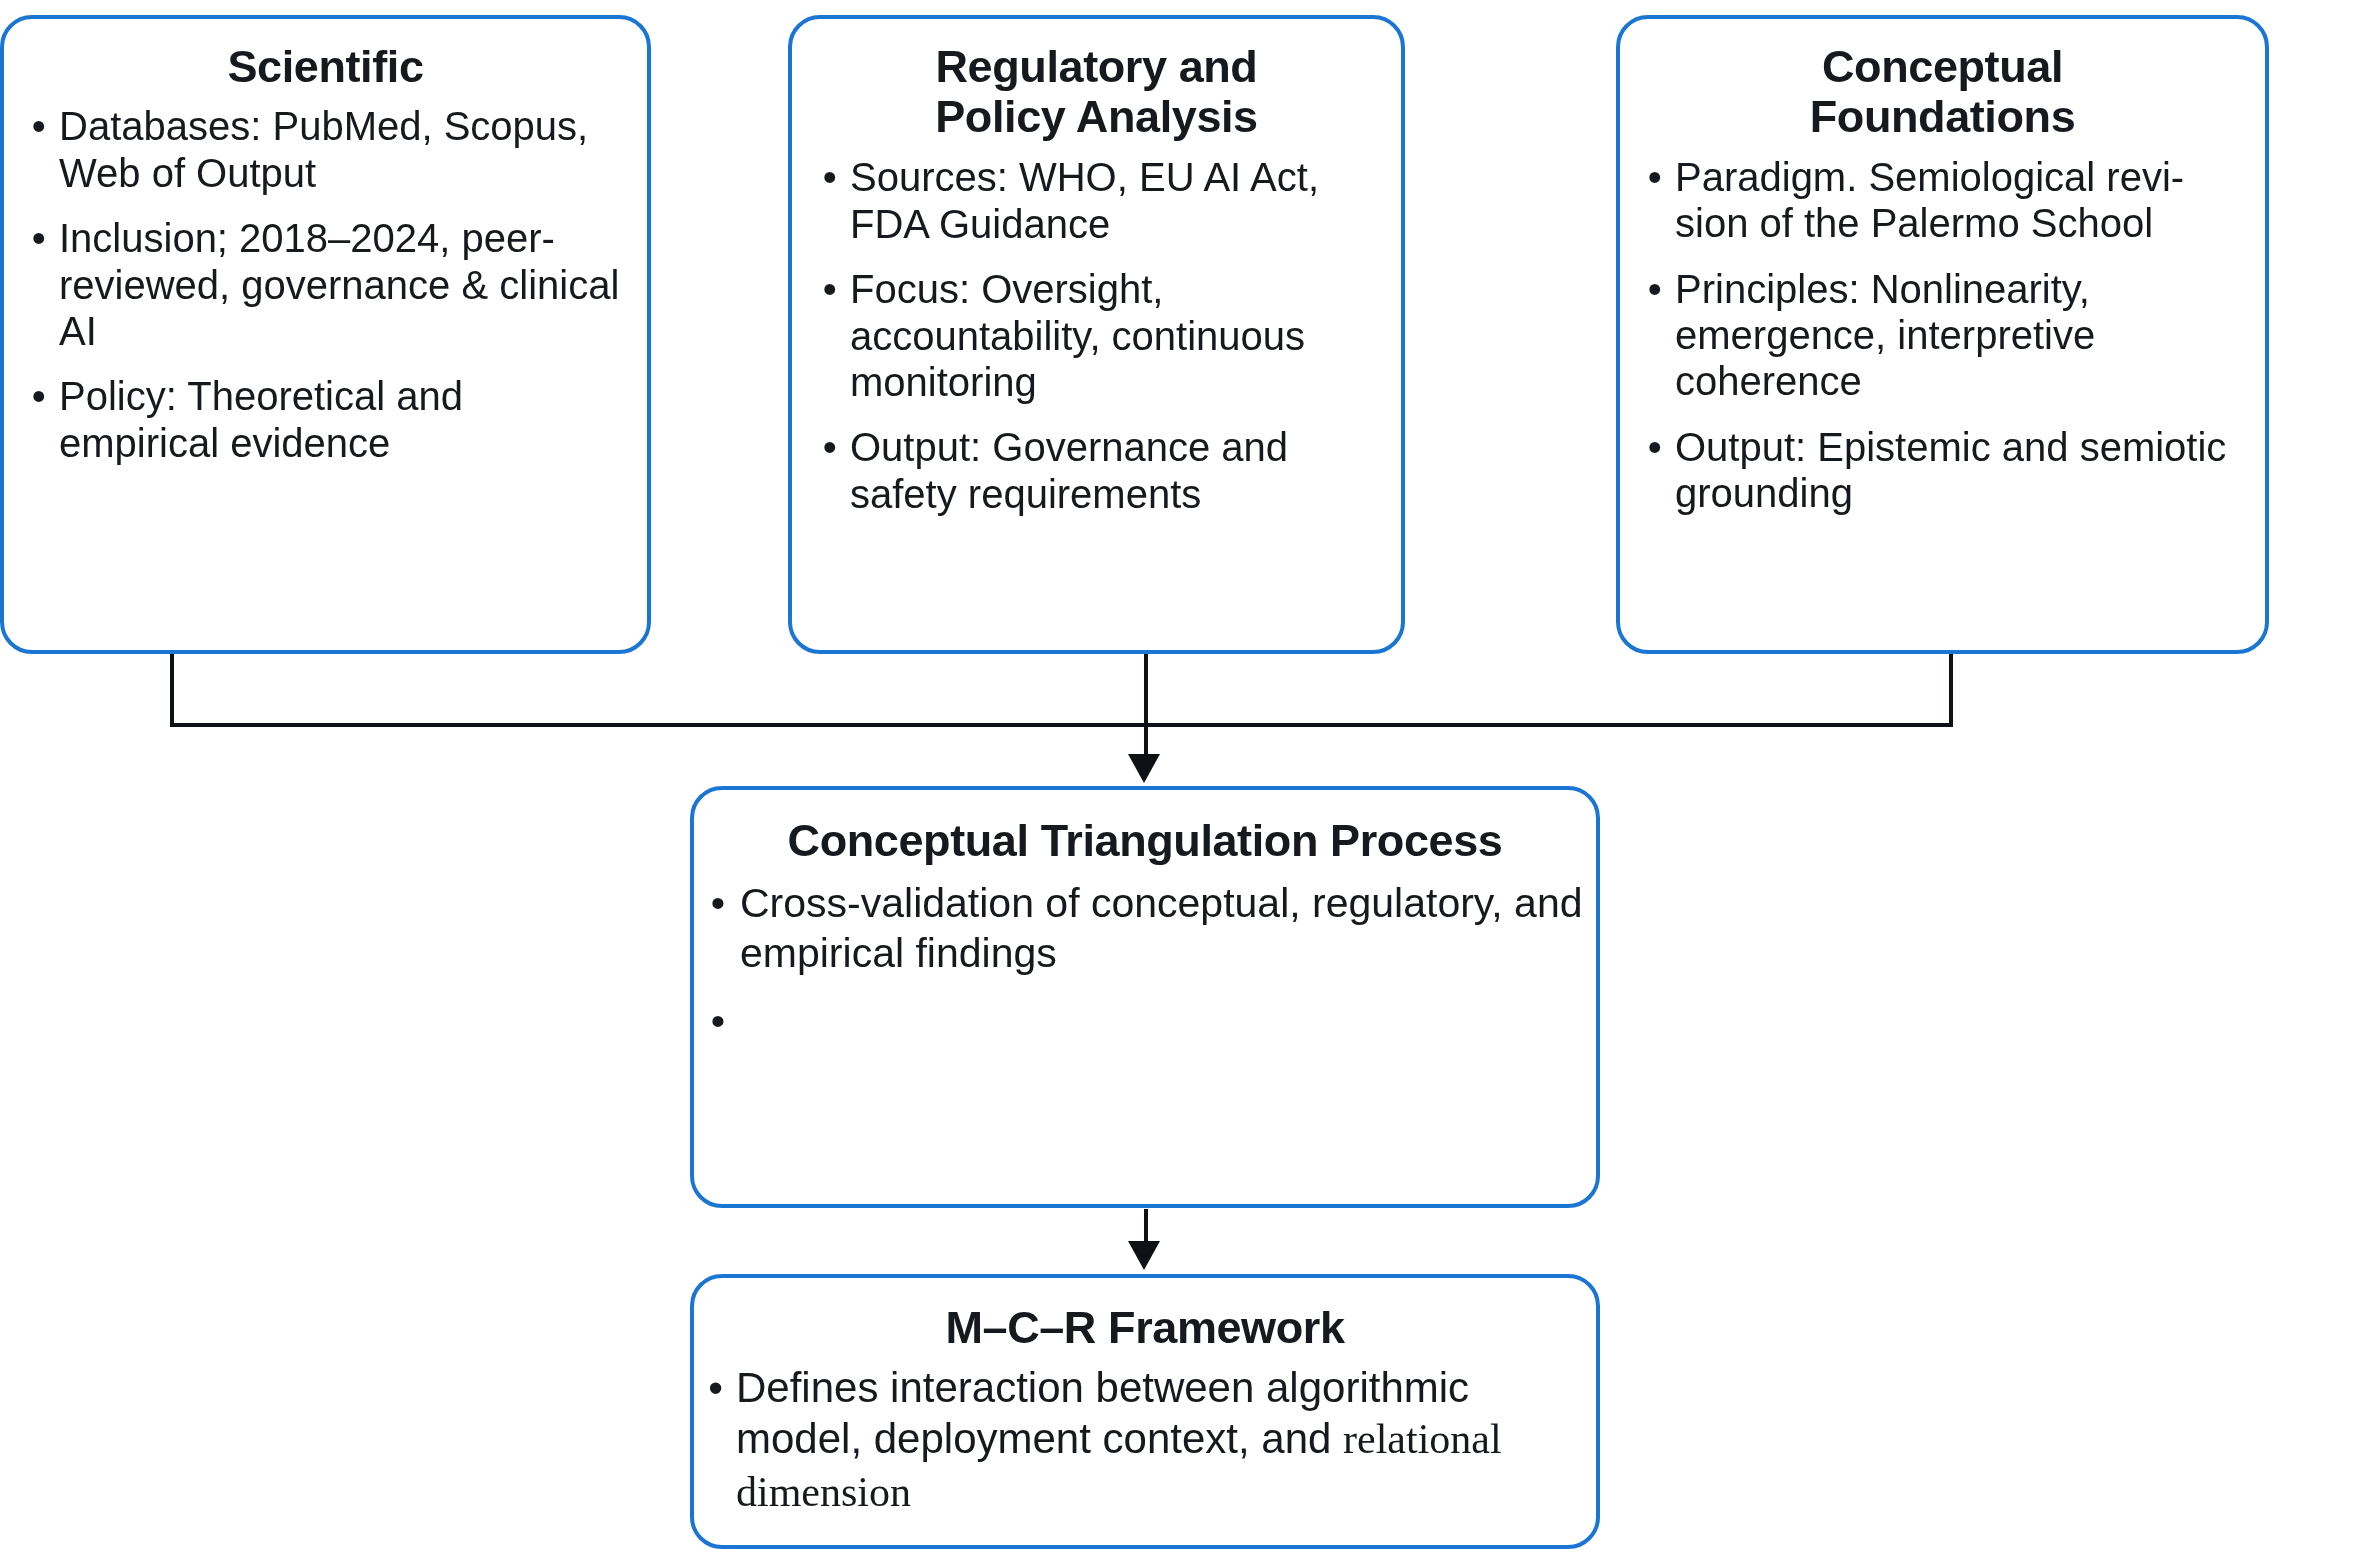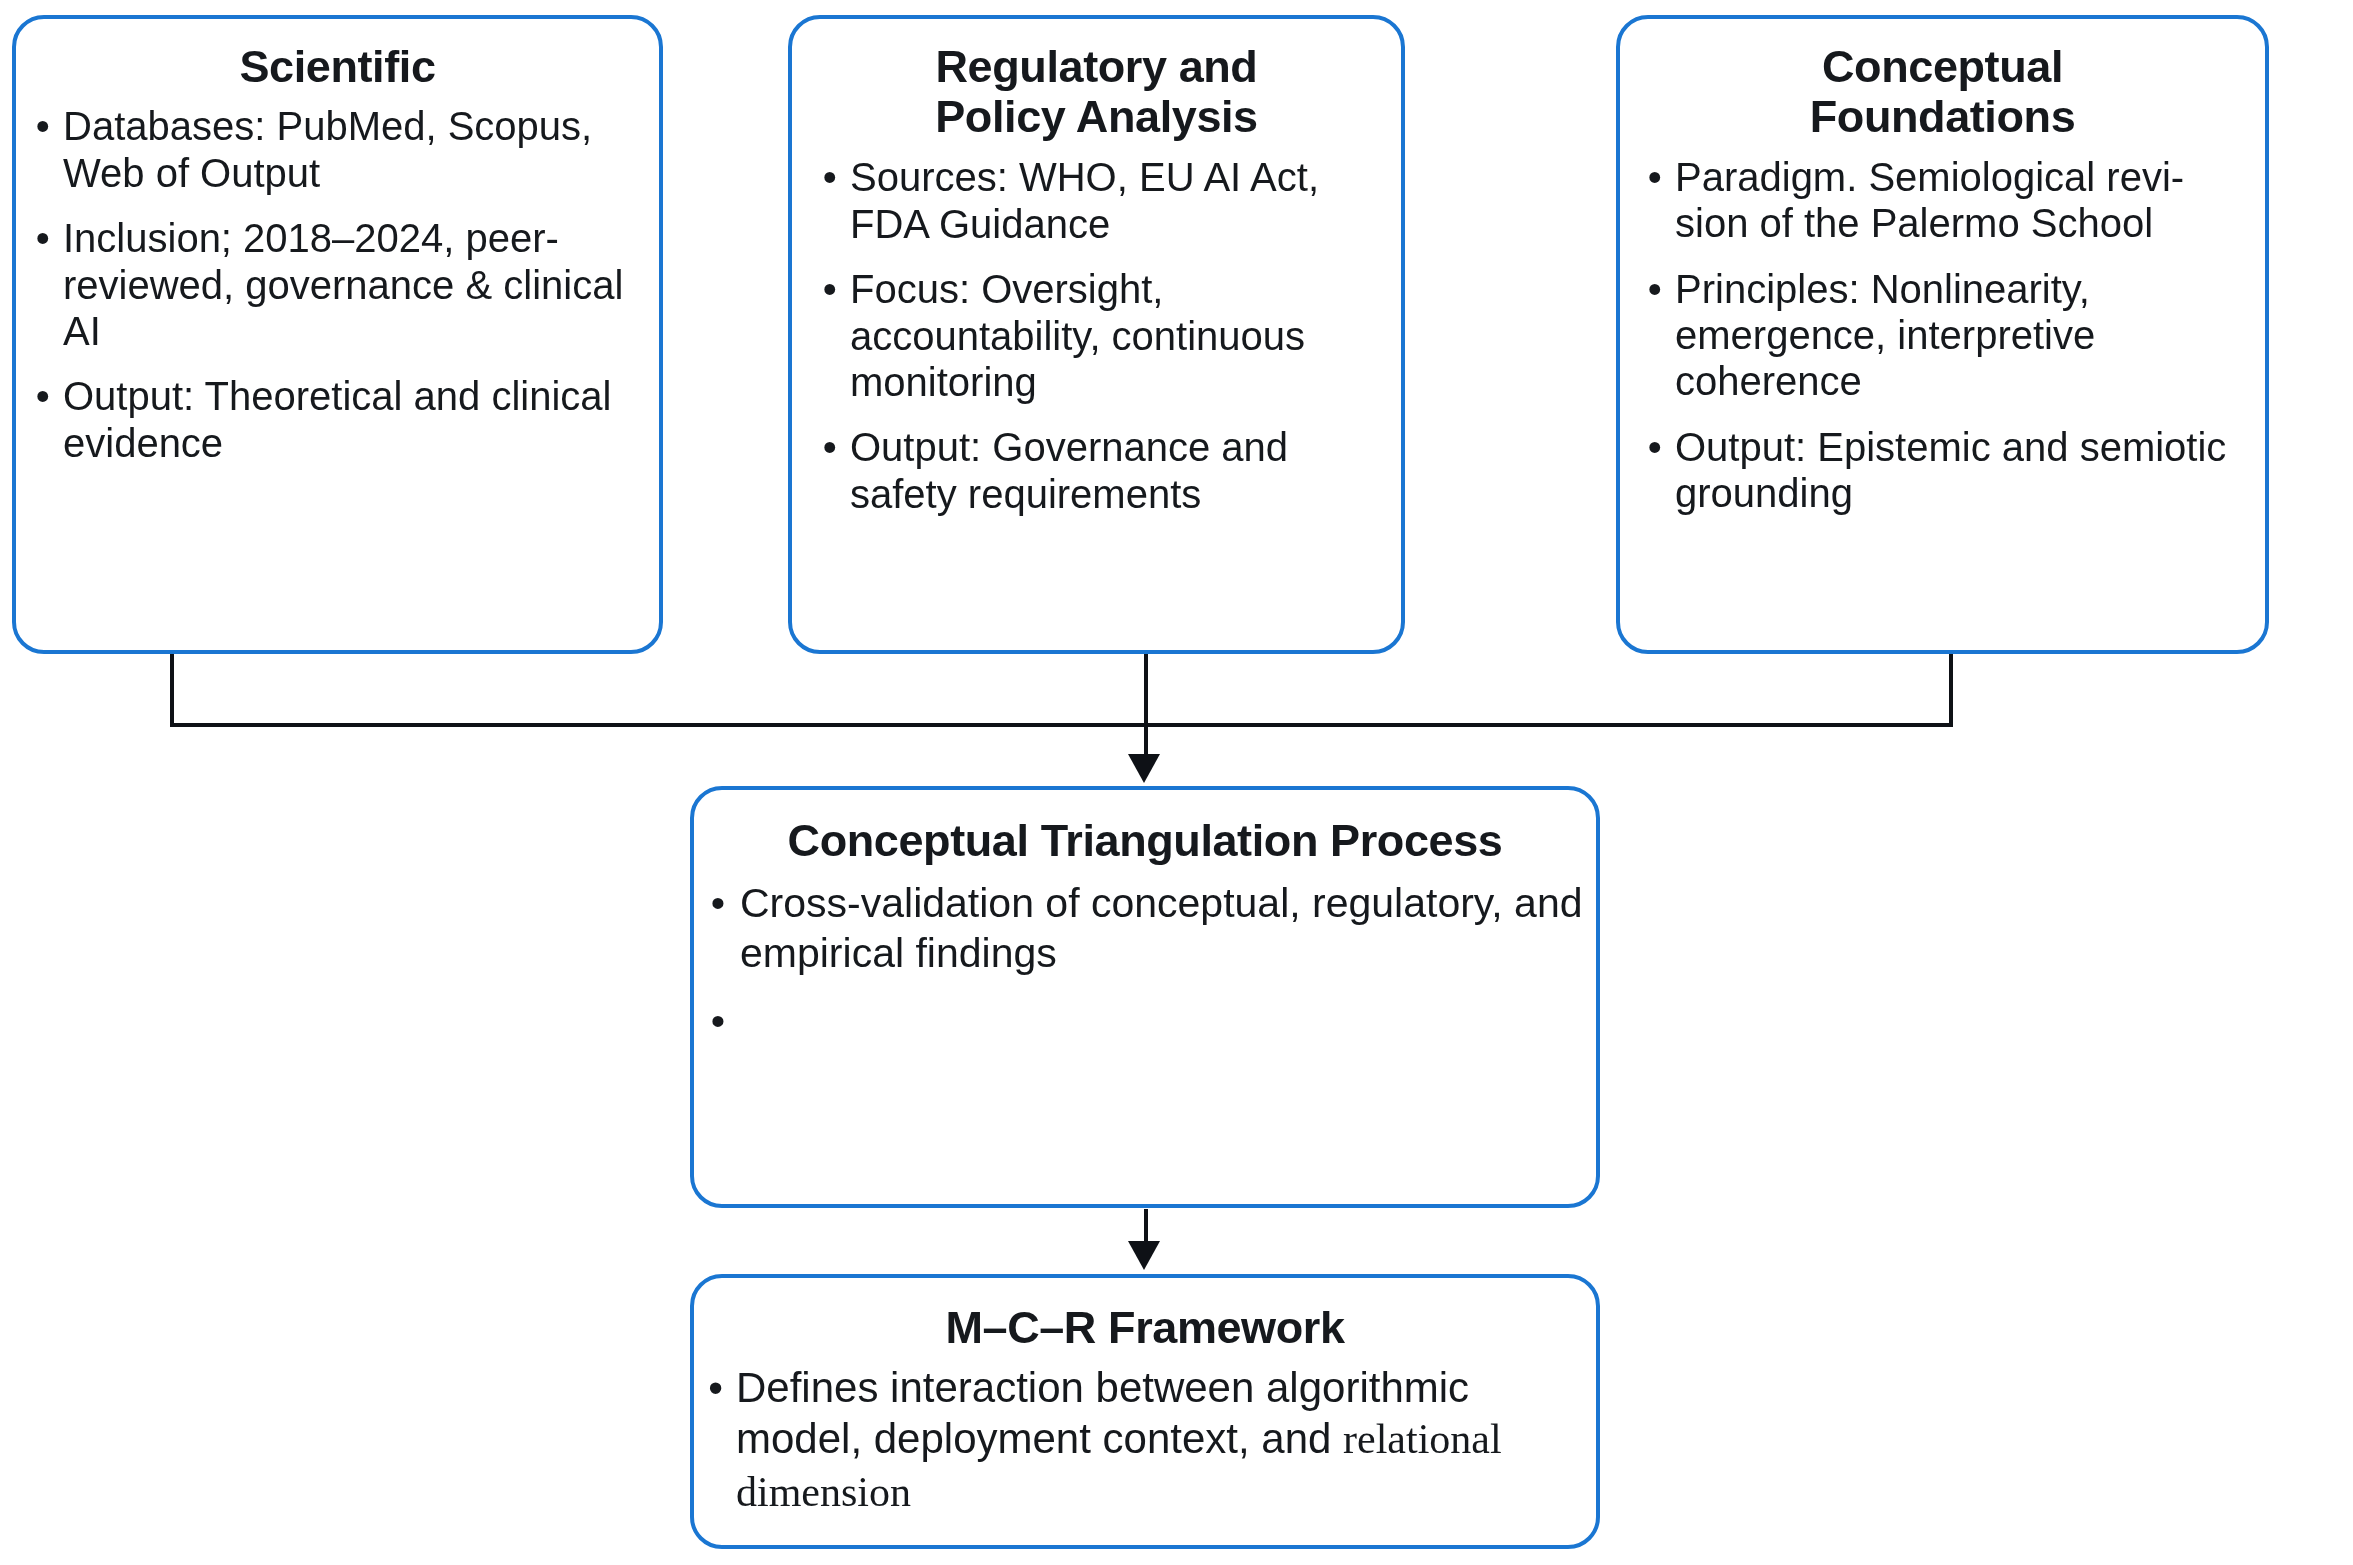--- a/index.html
+++ b/index.html
@@ -113,28 +113,28 @@
     border-left: 16.7px solid transparent;
     border-right: 16.7px solid transparent;
     border-top: 29px solid #0e1116;
   }
 </style>
 </head>
 <body>
 
 <div id="stage">
 
-  <div class="node top" style="left:12px; top:14.5px; width:651px; height:639px; padding:0 14px;">
+  <div class="node top" style="left:0; top:14.5px; width:651px; height:639px; padding:0 22px;">
     <div class="node-title">
       <div>Scientific</div>
     </div>
     <ul class="bullets">
       <li><span class="bul">•</span><span>Databases: PubMed, Scopus, Web of Output</span></li>
       <li><span class="bul">•</span><span>Inclusion; 2018–2024, peer-reviewed, governance &amp; clinical AI</span></li>
-      <li><span class="bul">•</span><span>Output: Theoretical and clinical evidence</span></li>
+      <li><span class="bul">•</span><span>Policy: Theoretical and empirical evidence</span></li>
     </ul>
   </div>
 
   <div class="node top" style="left:788px; top:15px; width:617px; height:639px; padding:0 25px;">
     <div class="node-title">
       <div>Regulatory and</div>
       <div>Policy Analysis</div>
     </div>
     <ul class="bullets">
       <li><span class="bul">•</span><span>Sources: WHO, EU AI Act, FDA Guidance</span></li>

